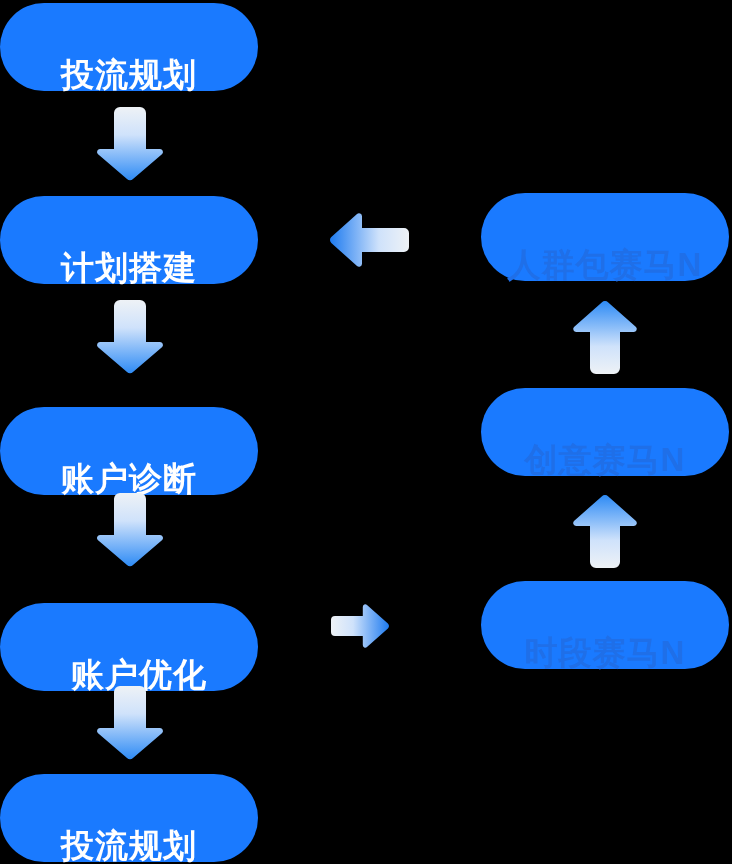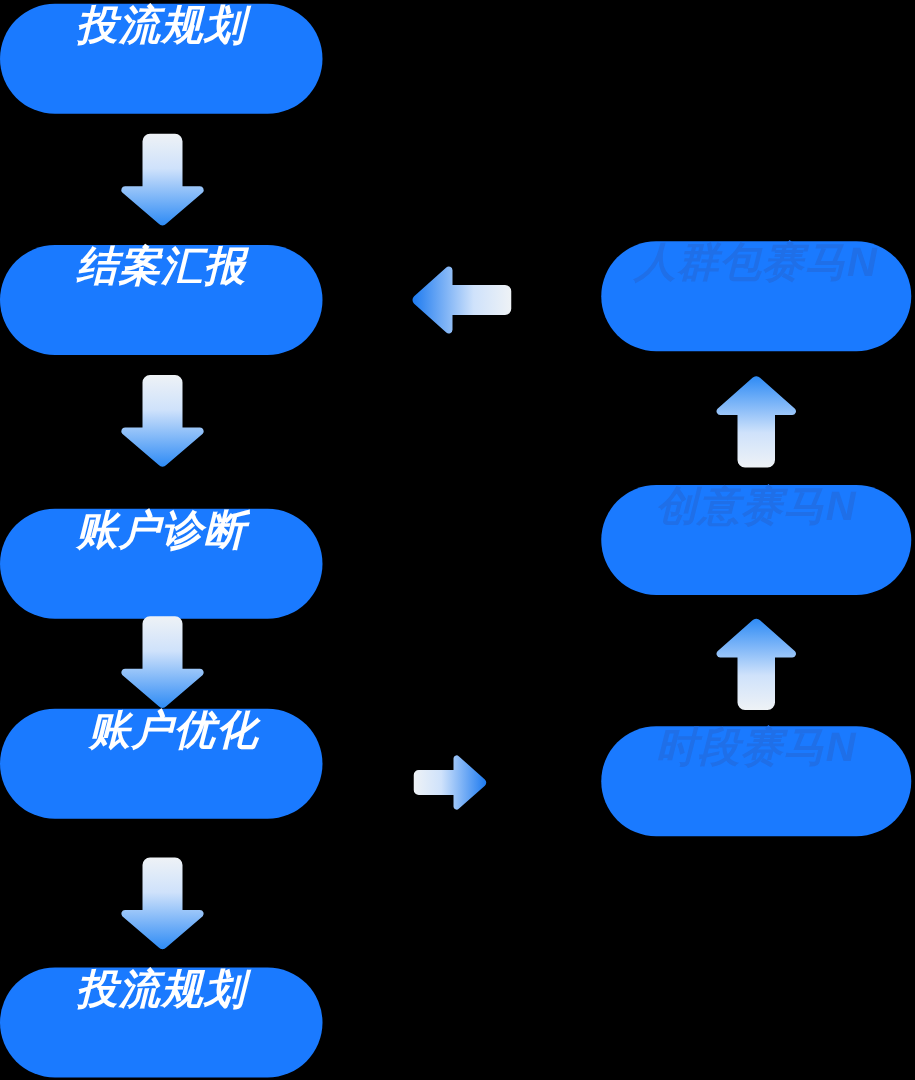--- a/index.html
+++ b/index.html
@@ -19,26 +19,25 @@
     position: relative;
     width: 732px;
     height: 864px;
     background: #000000;
   }
 
   
   .pill {
     position: absolute;
     display: flex;
-    align-items: flex-start;
+    align-items: flex-end;
     justify-content: center;
     border-radius: 999px;
     box-sizing: border-box;
     user-select: none;
-    font-style: italic;
   }
   .pill-label {
     font-size: 33px;
     font-weight: 700;
     letter-spacing: 1px;
     line-height: 1;
     white-space: nowrap;
   }
   .pill.primary {
     background: #1a7aff;
@@ -51,21 +50,21 @@
   }
   .pill.muted .pill-label {
     color: #1f6fe8;
   }
 
   
   .col-left { left: 0px; width: 258px; height: 88px; }
   .row1 { top: 3px; }
   .row2 { top: 196px; }
   .row3 { top: 407px; }
-  .row4 { top: 567px; padding-left: 20px; }
+  .row4 { top: 603px; padding-left: 20px; }
   .row5 { top: 774px; }
 
   
   .col-right { left: 481px; width: 248px; height: 88px; }
   .rrow1 { top: 193px; }
   .rrow2 { top: 388px; }
   .rrow3 { top: 581px; }
 
   
   .arrow {
@@ -76,21 +75,21 @@
 </head>
 <body>
 
 <div id="canvas">
 
   <div class="pill primary col-left row1">
     <span class="pill-label">投流规划</span>
   </div>
 
   <div class="pill primary col-left row2">
-    <span class="pill-label">结案汇报</span>
+    <span class="pill-label">计划搭建</span>
   </div>
 
   <div class="pill primary col-left row3">
     <span class="pill-label">账户诊断</span>
   </div>
 
   <div class="pill primary col-left row4">
     <span class="pill-label">账户优化</span>
   </div>
 

